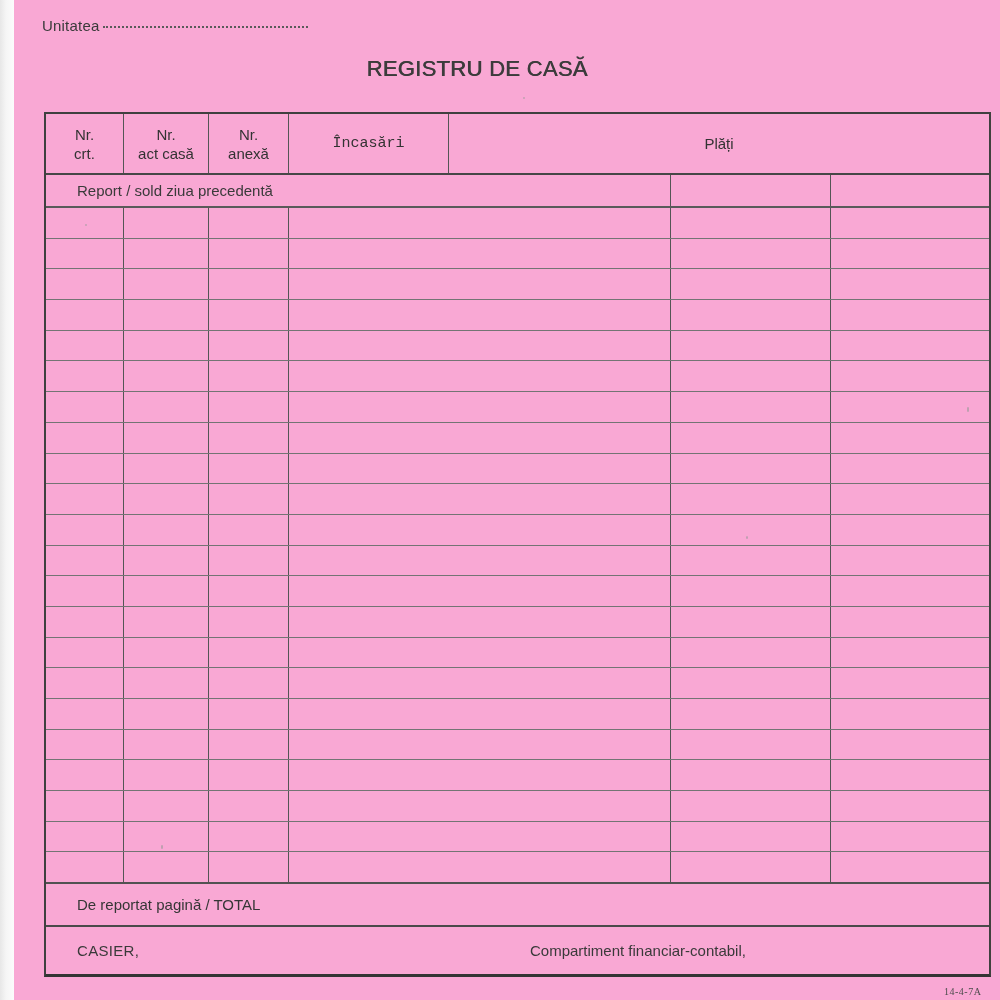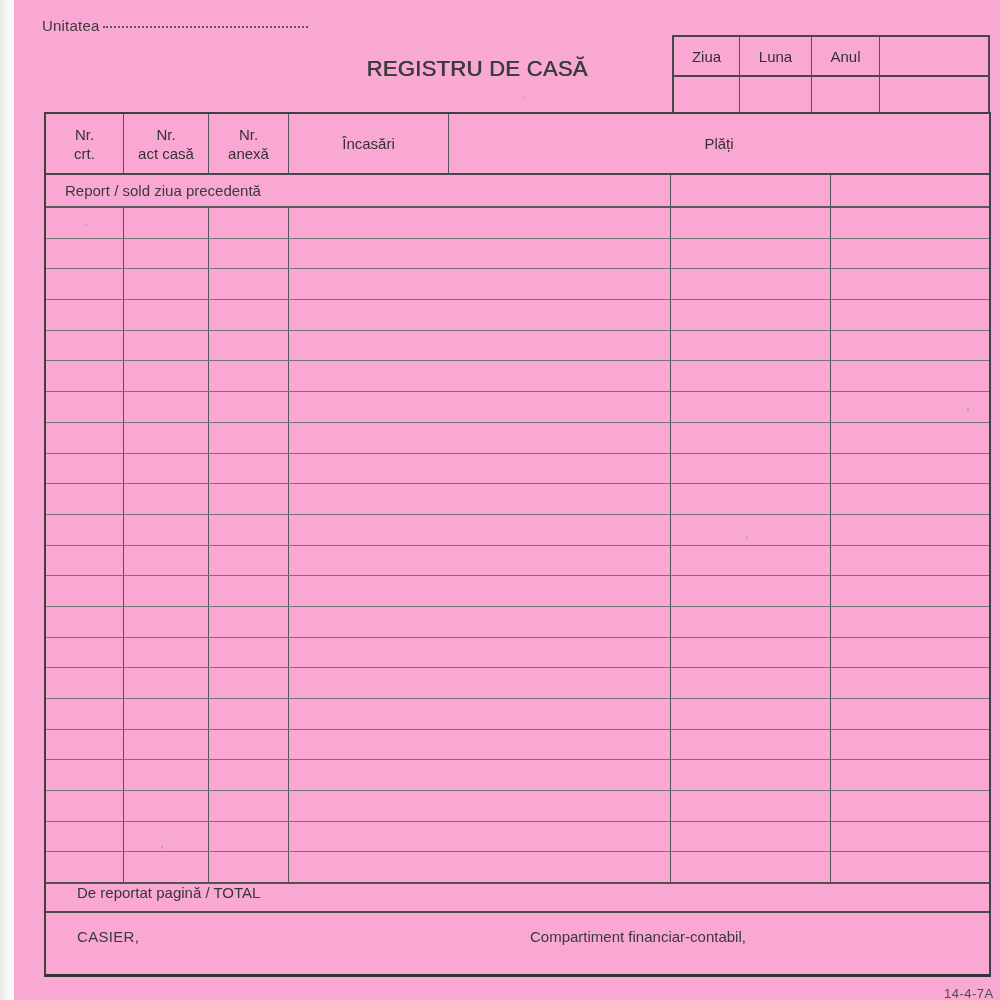--- a/index.html
+++ b/index.html
@@ -89,21 +89,21 @@
     border-bottom: 3px solid #343434;
     display: flex;
     flex-direction: column;
     background: transparent;
   }
   .cell { border-right: 1px solid #555; }
   .c1 { width: 78px; }
   .c2 { width: 85px; }
   .c3 { width: 80px; }
   .c4 { width: 382px; }
-  .c5 { width: 160px; }
+  .c5 { width: 160px; font-family: Liberation Mono, monospace; }
   .c6 { flex: 1; border-right: none; }
   .merged { width: 625px; }
 
   .thead {
     height: 61px;
     display: flex;
     border-bottom: 2px solid #474747;
   }
   .thead .cell {
     display: flex;
@@ -117,59 +117,60 @@
   }
 
   .report-row {
     height: 33px;
     display: flex;
     border-bottom: 2px solid #5a5a5a;
   }
   .report-row .merged {
     display: flex;
     align-items: center;
-    padding-left: 19px;
+    padding-left: 31px;
     font-size: 15px;
     color: #3a3a3a;
   }
 
   .tbody {
     height: 674px;
     display: flex;
     flex-direction: column;
   }
   .brow { flex: 1; display: flex; }
   .brow + .brow { border-top: 1px solid #747474; }
 
   .total-row {
-    height: 31px;
+    height: 45px;
     border-top: 2px solid #525252;
     border-bottom: 2px solid #4a4a4a;
     display: flex;
-    align-items: flex-start;
+    align-items: center;
     padding-left: 31px;
     font-size: 15px;
     color: #363636;
   }
 
   .tfooter {
     flex: 1;
     position: relative;
     font-size: 15px;
     color: #3a3a3a;
   }
   .casier { position: absolute; left: 31px; top: 15px; letter-spacing: 0.3px; }
   .compartiment { position: absolute; left: 484px; top: 15px; }
 
   .form-code {
     position: absolute;
     left: 944px; top: 986px;
-    font-size: 13px;
+    font-size: 10px;
     color: #4c4c4c;
     letter-spacing: 0.5px;
+    font-family: Liberation Serif, serif;
   }
 
   
   .speck {
     position: absolute;
     background: #9a9a9a;
     border-radius: 50%;
     opacity: 0.6;
   }
 </style>
@@ -177,34 +178,20 @@
 <body>
 
 <div class="page">
 
   <div class="unitatea">
     <span>Unitatea</span><span class="dotline"></span>
   </div>
 
   <div class="title">REGISTRU DE CASĂ</div>
 
-  <div class="date-table">
-    <div class="dt-row dt-head">
-      <div class="dt-cell dt-c1">Ziua</div>
-      <div class="dt-cell dt-c2">Luna</div>
-      <div class="dt-cell dt-c3">Anul</div>
-      <div class="dt-cell dt-c4"></div>
-    </div>
-    <div class="dt-row dt-vals">
-      <div class="dt-cell dt-c1"></div>
-      <div class="dt-cell dt-c2"></div>
-      <div class="dt-cell dt-c3"></div>
-      <div class="dt-cell dt-c4"></div>
-    </div>
-  </div>
 
   <div class="main-table">
 
     <div class="thead">
       <div class="cell c1">Nr.
 crt.</div>
       <div class="cell c2">Nr.
 act casă</div>
       <div class="cell c3">Nr.
 anexă</div>

